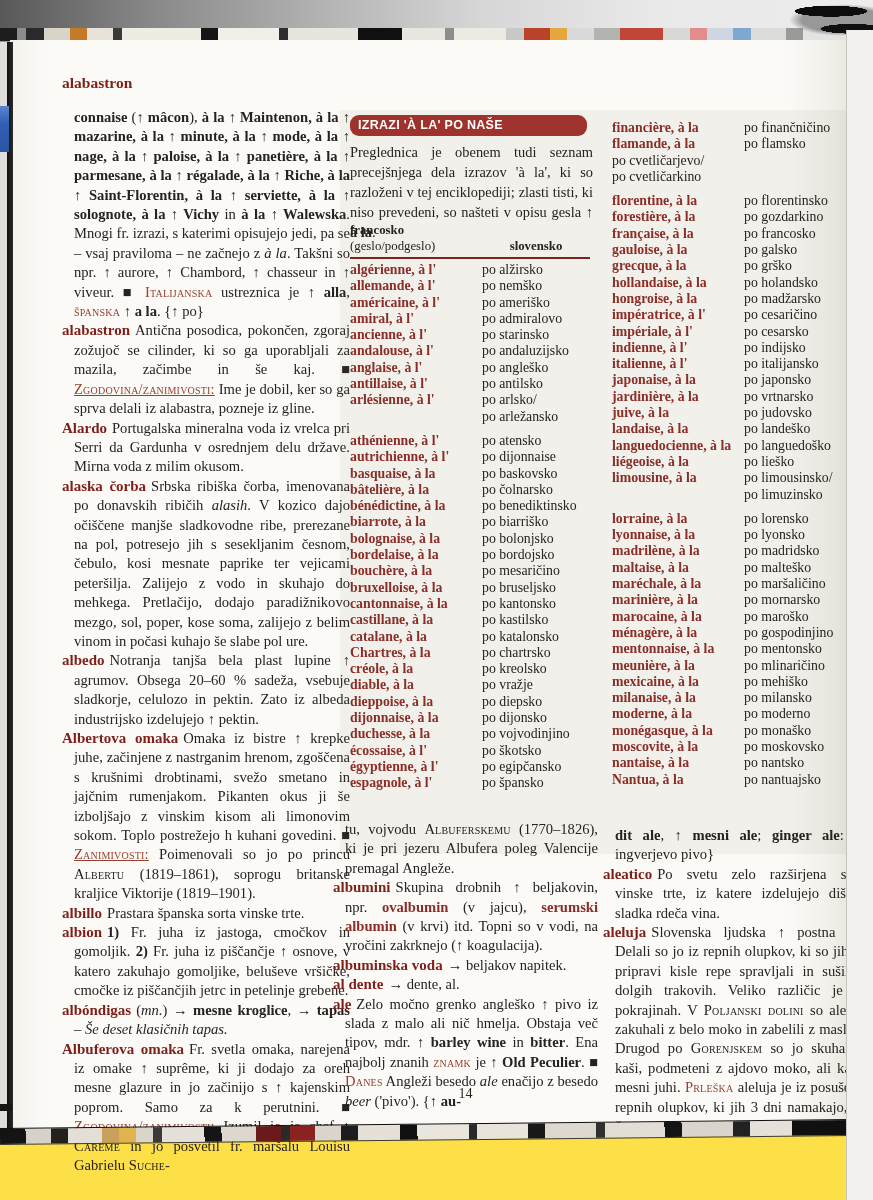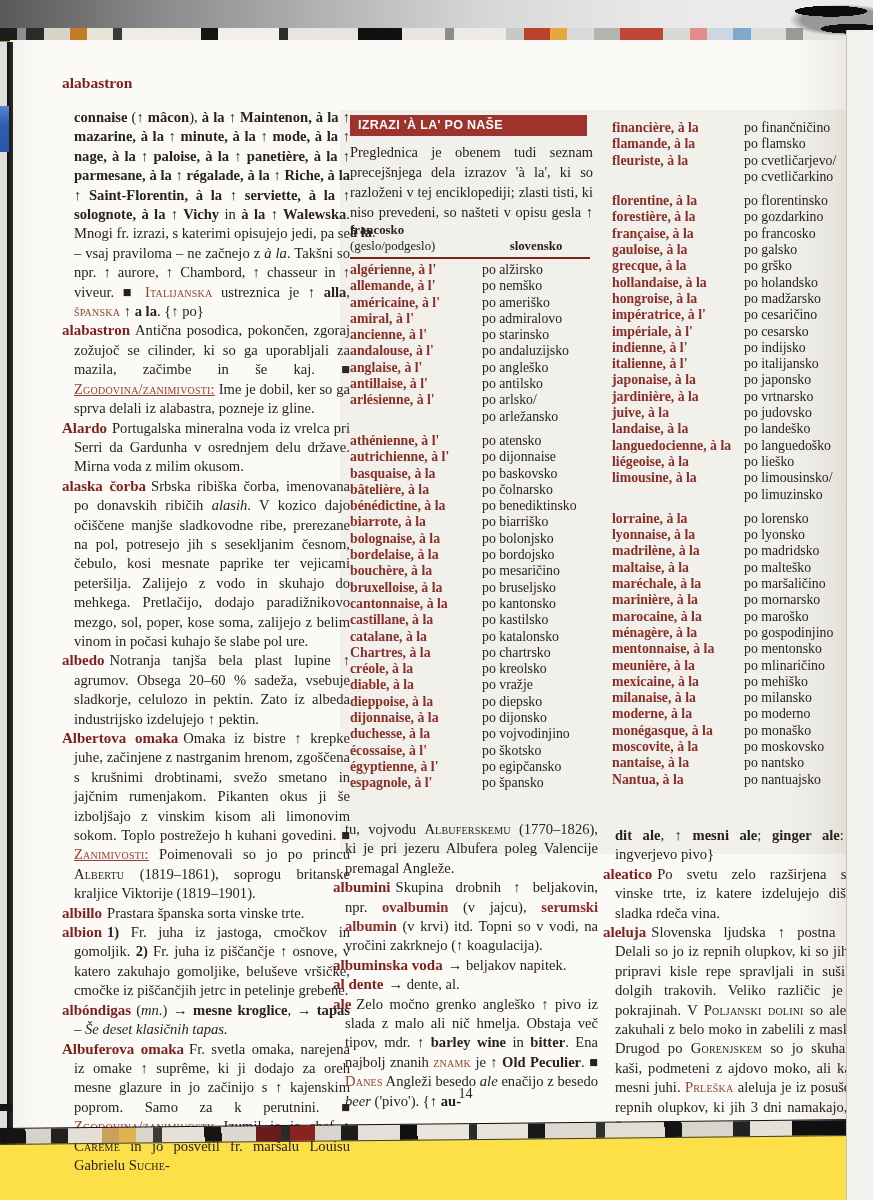--- a/index.html
+++ b/index.html
@@ -54,21 +54,21 @@
   .sg-rs{color:#96402f;font-variant:small-caps;letter-spacing:.2px;}
   .sg-sc{font-variant:small-caps;letter-spacing:.2px;}
   .sg-rb{color:var(--table-red,#8a2e27);font-weight:700;}
 
   
   .table-panel{position:absolute;left:330px;top:70px;width:506px;height:744px;
     background:rgba(118,108,88,0.07);}
   .table-title-bar{position:absolute;left:340px;top:75px;width:237px;height:21px;
     background:var(--bar-bg,#9e322c);color:#fff;
     font-family:"Liberation Sans","DejaVu Sans",sans-serif;font-size:12.5px;font-weight:700;
-    letter-spacing:.3px;line-height:21px;padding-left:8px;box-sizing:border-box;}
+    letter-spacing:.3px;line-height:21px;padding-left:8px;box-sizing:border-box;border-radius:9px;}
   .table-intro{position:absolute;left:340px;top:102px;width:243px;
     font-size:14.4px;line-height:20px;text-align:justify;}
   .t-head{position:absolute;left:340px;top:182px;width:240px;display:flex;align-items:flex-end;
     font-family:Liberation Serif, serif;font-size:12.8px;line-height:16px;
     border-bottom:2px solid var(--rule-red,#7c241c);padding-bottom:3px;}
   .t-head-fr{width:132px;flex:none;}
   .t-head .bold{font-weight:700;}
   .t-head-sl{flex:1;text-align:center;}
   .t-rows{position:absolute;font-size:13.8px;line-height:16.3px;}
   .t-rows-left{left:340px;top:222px;width:245px;}
@@ -287,21 +287,20 @@
           <span class="t-fr">financière, à la</span>
           <span class="t-sl">po finančničino</span>
         </div>
 
         <div class="t-row">
           <span class="t-fr">flamande, à la</span>
           <span class="t-sl">po flamsko</span>
         </div>
 
         <div class="t-row">
-          <span class="t-fr">fleuriste, à la</span>
           <span class="t-sl">po cvetličarjevo/
 po cvetličarkino</span>
         </div>
 
         <div class="t-row gap">
           <span class="t-fr">florentine, à la</span>
           <span class="t-sl">po florentinsko</span>
         </div>
 
         <div class="t-row">

